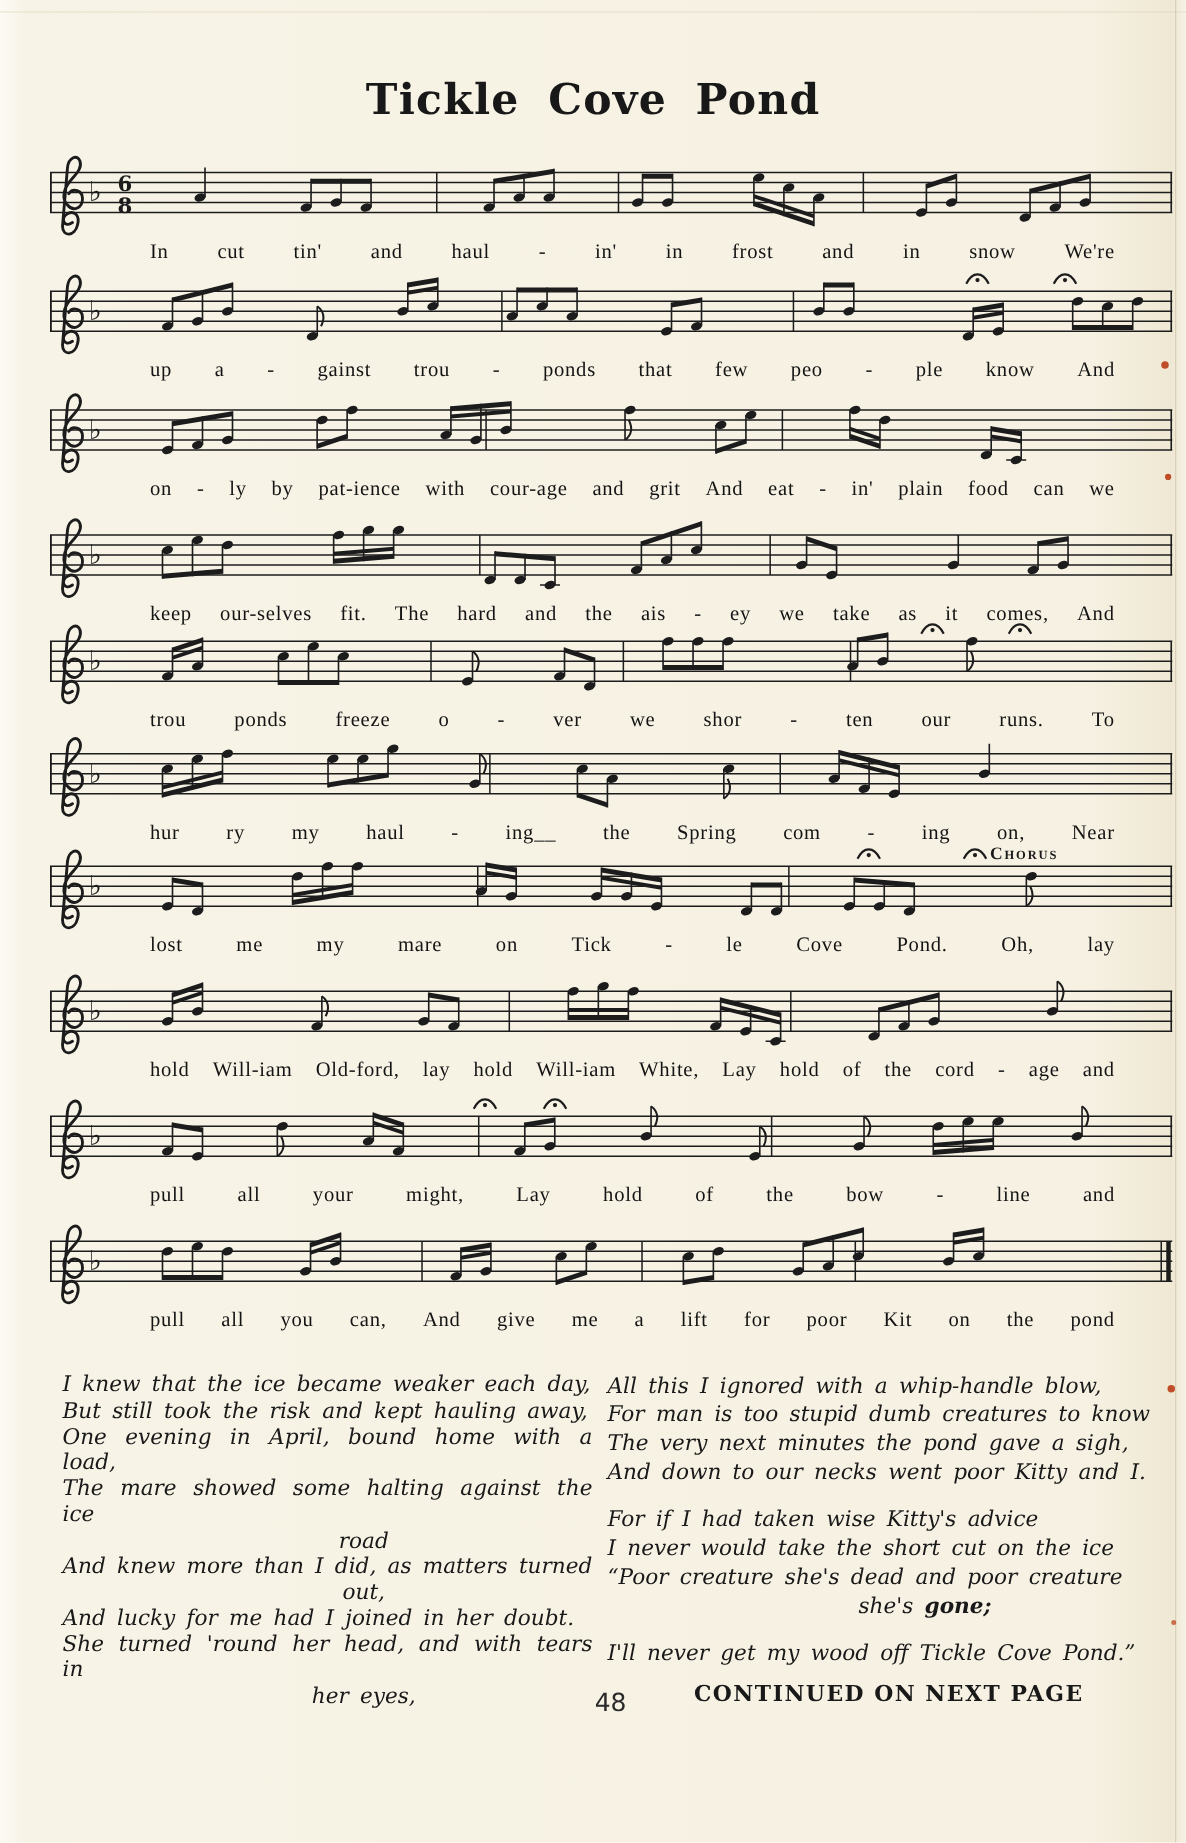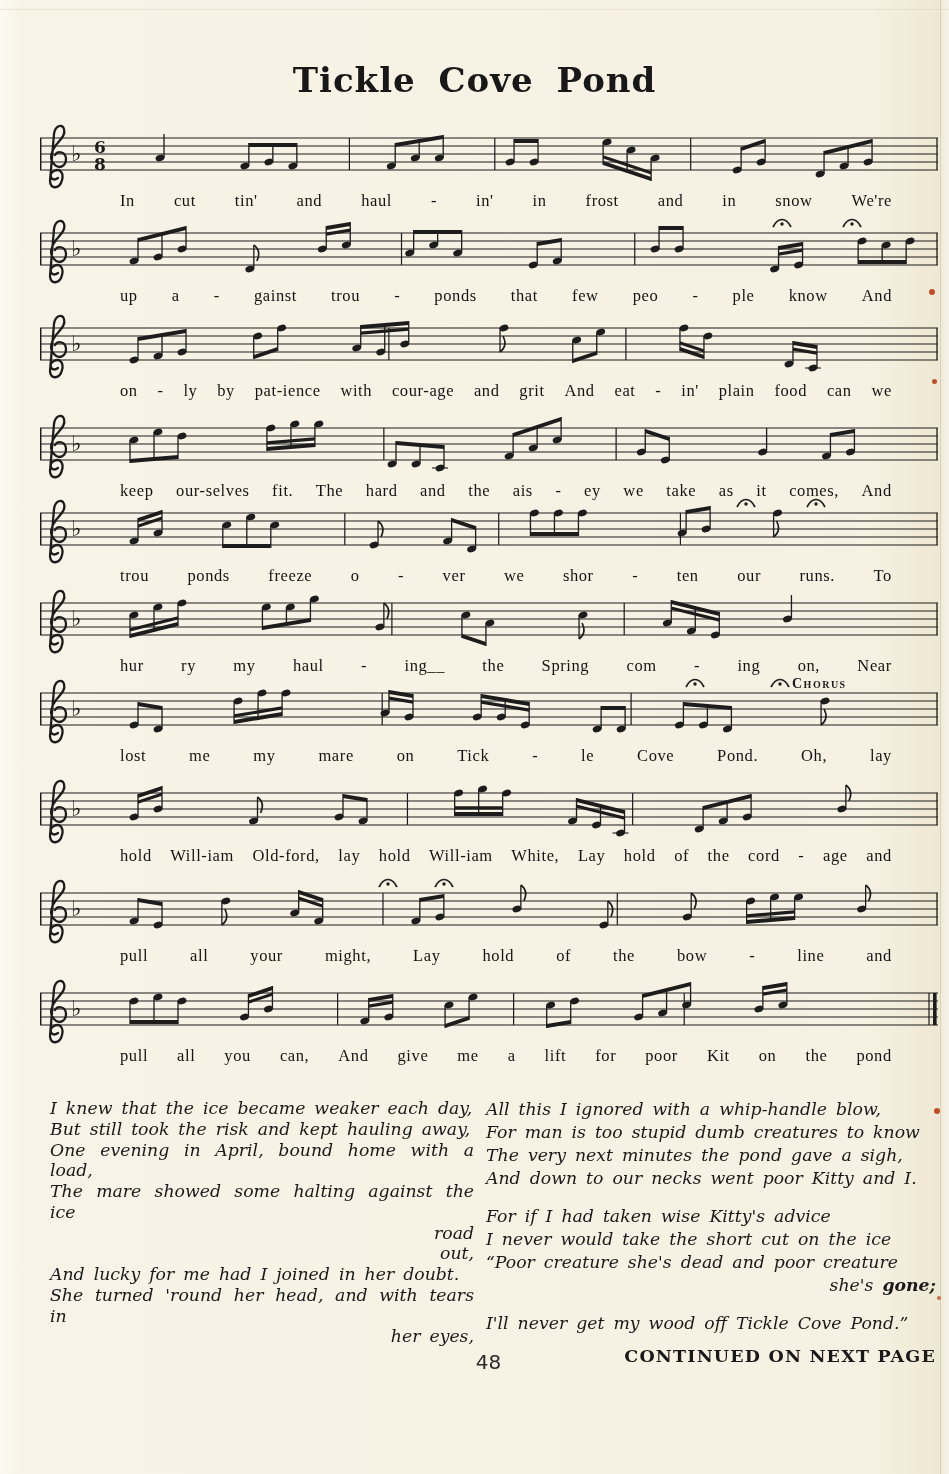--- a/index.html
+++ b/index.html
@@ -16,24 +16,24 @@
   .lyrics{display:flex;justify-content:space-between;align-items:flex-end;
           margin:1px 46px 0 80px;font-family:"Liberation Serif", serif;
           font-size:16.5px;letter-spacing:.6px;color:#141414;white-space:nowrap;}
   .chorus{position:absolute;top:1px;left:752px;font-family:"Liberation Serif", serif;
           font-size:14px;letter-spacing:1.5px;font-variant:small-caps;font-weight:bold;color:#1a1a1a;}
   .verses{position:absolute;top:1098px;left:50px;width:886px;display:flex;gap:12px;}
   .vcol{font-size:17.3px;color:#191919;}
   .vcol.left{width:424px;line-height:1.2;}
   .vcol.right{width:450px;line-height:1.33;}
   .vline{text-align:justify;word-spacing:3.5px;font-style:italic;}
-  .vline.ind{padding-left:58px;text-align:right;}
+  .vline.ind{padding-left:58px;text-align:center;}
   .vline.gap{margin-top:15px;}
   .vline b{font-weight:bold;}
-  .continued{margin-top:10px;text-align:right;font-weight:bold;font-size:17.5px;letter-spacing:1.2px;}
+  .continued{margin-top:10px;text-align:center;font-weight:bold;font-size:17.5px;letter-spacing:1.2px;}
   .pagenum{position:absolute;top:1350px;left:0;width:949px;text-align:center;
            font-family:"DejaVu Sans", sans-serif;font-size:20px;color:#2a2a2a;padding-left:14px;}
   .speck{position:absolute;border-radius:50%;background:#bf4e28;}
 </style>
 </head>
 <body>
 
 <div class="page">
   <div class="edge-top"></div>
   <div class="edge-right"></div>
@@ -780,20 +780,21 @@
       </div>
   </div>
 
   <div class="verses">
     <div class="vcol left">
         <div class="vline">I knew that the ice became weaker each day,</div>
         <div class="vline">But still took the risk and kept hauling away,</div>
         <div class="vline">One evening in April, bound home with a load,</div>
         <div class="vline">The mare showed some halting against the ice</div>
         <div class="vline ind">road</div>
+        <div class="vline">And knew more than I did, as matters turned</div>
         <div class="vline ind">out,</div>
         <div class="vline">And lucky for me had I joined in her doubt.</div>
         <div class="vline">She turned 'round her head, and with tears in</div>
         <div class="vline ind">her eyes,</div>
       </div>
     <div class="vcol right">
       <div>
           <div class="vline">All this I ignored with a whip-handle blow,</div>
           <div class="vline">For man is too stupid dumb creatures to know</div>
           <div class="vline">The very next minutes the pond gave a sigh,</div>

